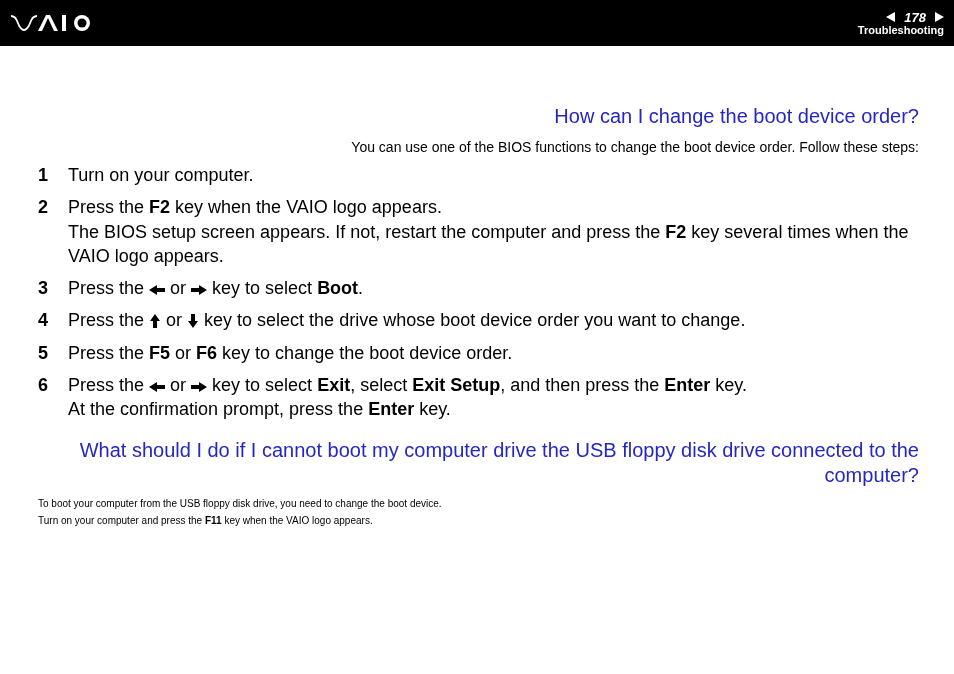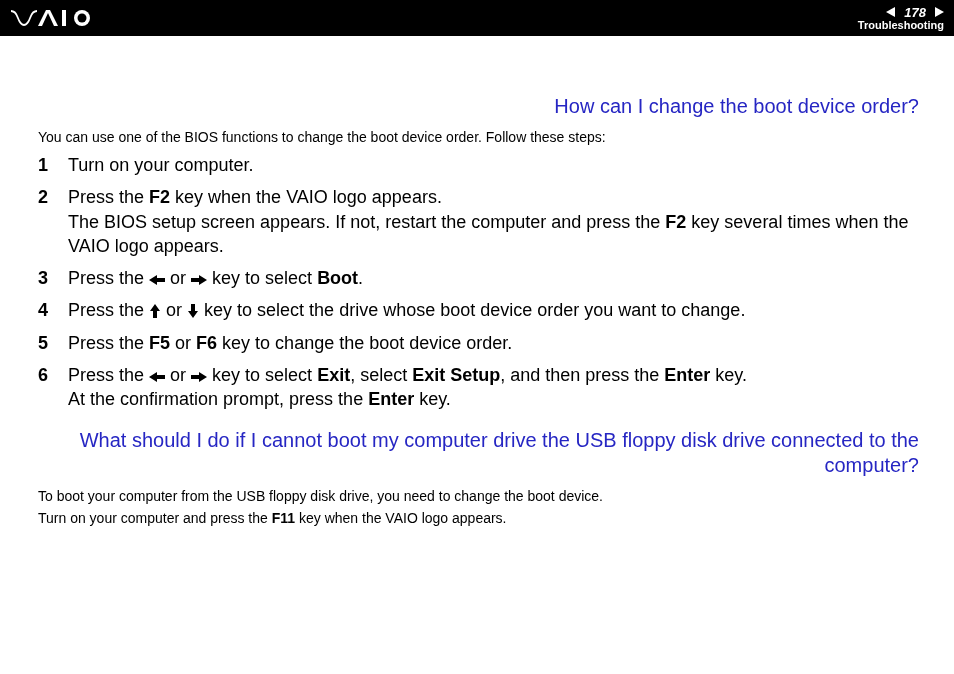--- a/index.html
+++ b/index.html
@@ -7,21 +7,21 @@
     width: 954px;
     height: 674px;
     background: #fff;
     font-family: Arial, Helvetica, sans-serif;
     font-size: 14px;
     color: #000;
     overflow: hidden;
   }
   .header {
     width: 100%;
-    height: 36px;
+    height: 46px;
     background: #000;
     color: #fff;
     display: flex;
     justify-content: space-between;
     align-items: center;
     padding: 4px 10px;
   }
   .logo svg { display:block; }
   .header-right {
     display:flex;
@@ -52,20 +52,21 @@
     color: #2626c3;
     font-weight: normal;
     font-size: 20px;
     margin-bottom: 10px;
     line-height: 1.25;
     text-align: right;
   }
   p.intro {
     font-size: 14px;
     margin-bottom: 8px;
+    text-align: right;
   }
   ol.steps {
     list-style: none;
     counter-reset: li;
     margin-bottom: 16px;
   }
   ol.steps > li {
     position: relative;
     padding-left: 30px;
     font-size: 18px;
@@ -82,21 +83,21 @@
     width: 14px;
   }
   .arrow-inline {
     display:inline-block;
     vertical-align: -2px;
   }
   .arrow-inline svg { display:block; }
   b { font-weight: bold; }
   .sec2 { margin-top: 10px; }
   p.body {
-    font-size:14px;
+    font-size:10px;
     margin-bottom: 6px;
   }
 </style>
 </head>
 <body>
 
 <div class="header">
   <div class="logo">
     <svg width="96" height="20" viewBox="0 0 96 20">
       <g fill="#fff">

